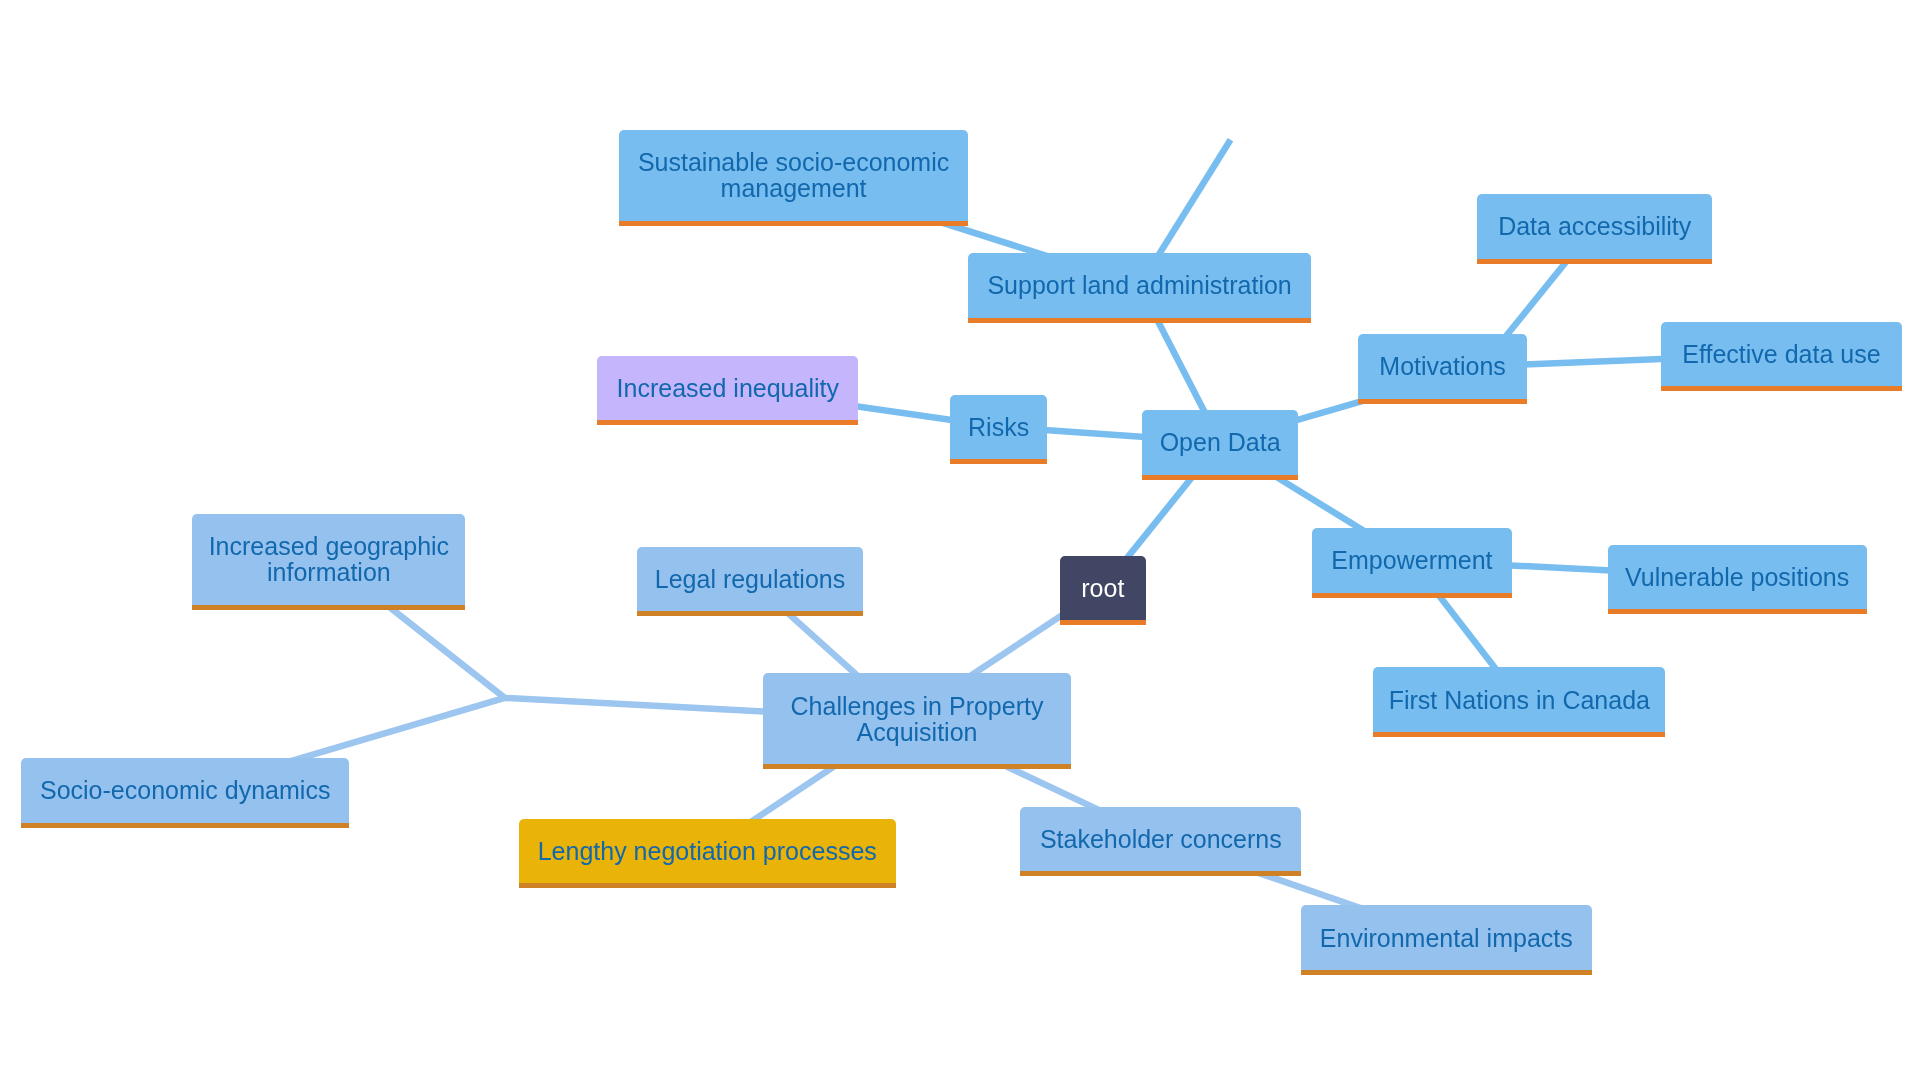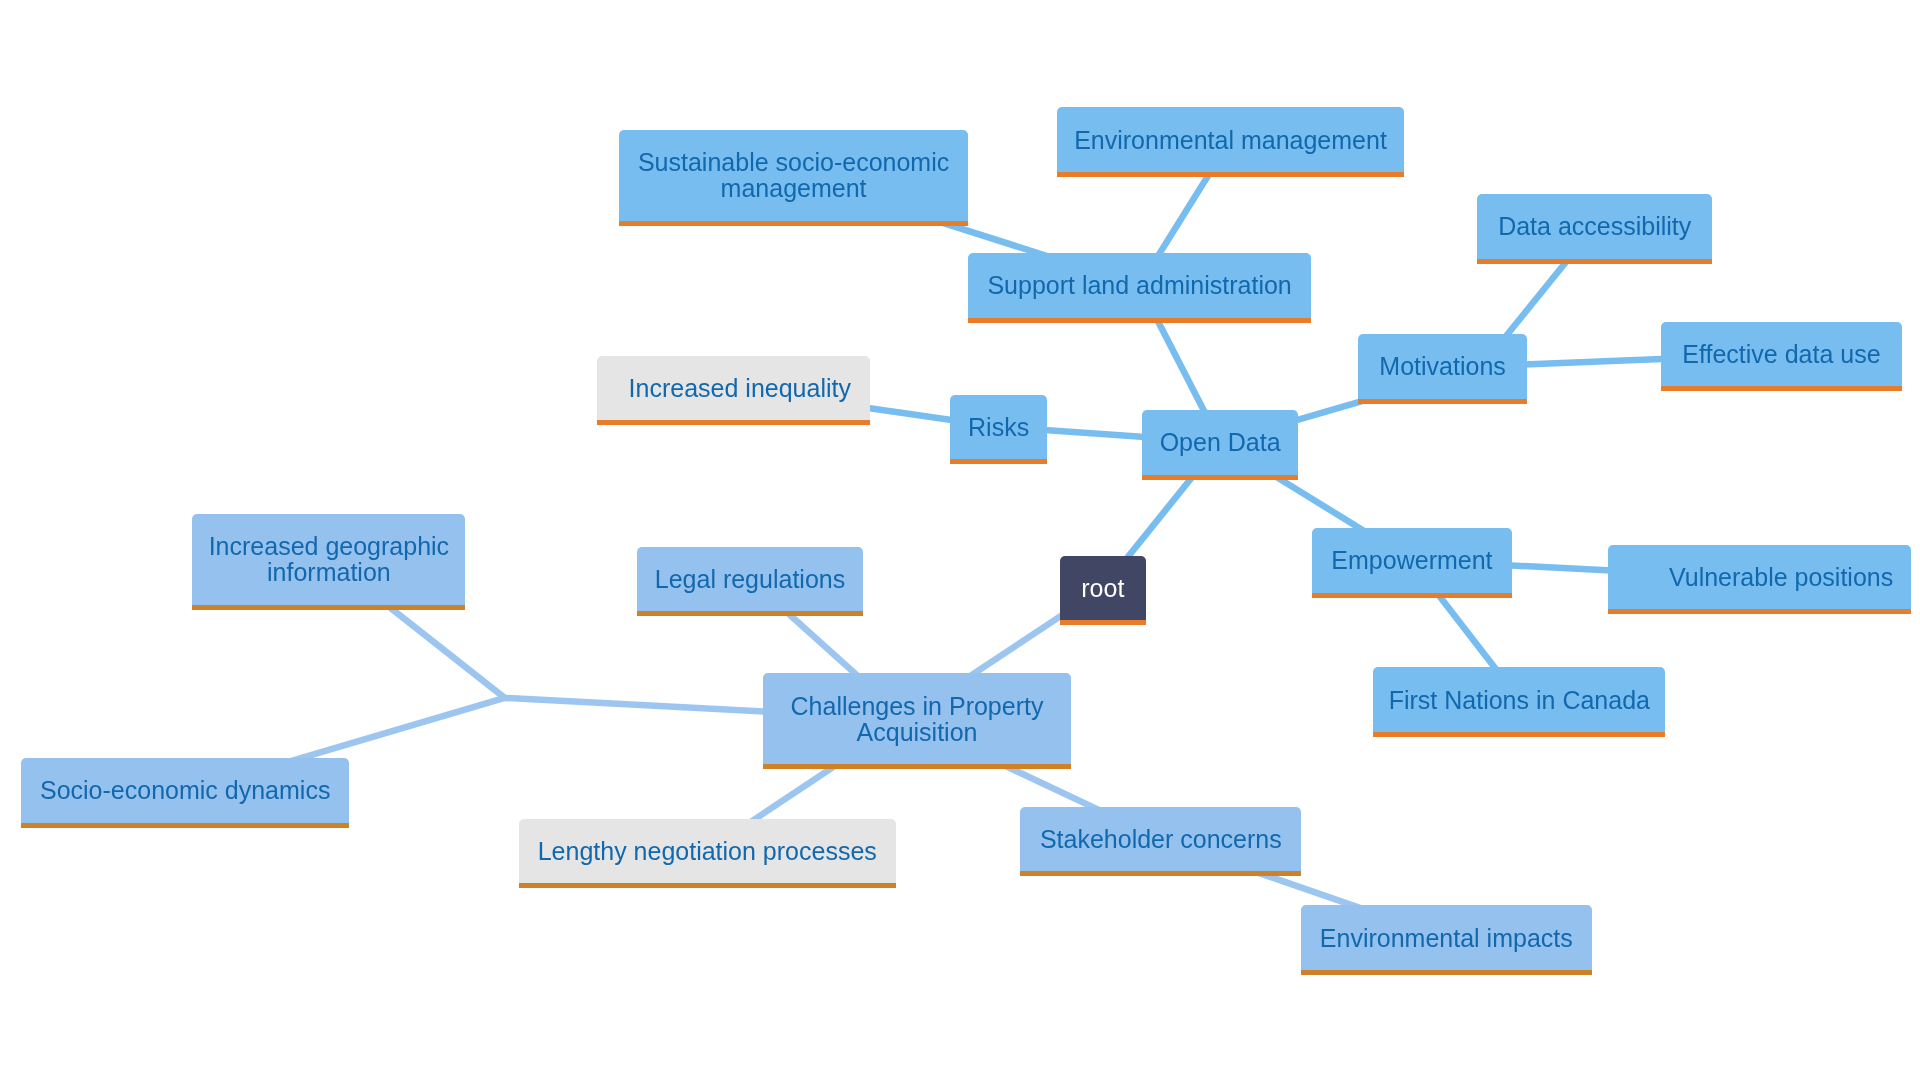--- a/index.html
+++ b/index.html
@@ -49,60 +49,57 @@
     </div>
     <div class="node node-main" style="left: 1142.1px; top: 410px; width: 156.1px; height: 64.6px; border-bottom-width: 5.7px; background: rgb(120, 189, 239); color: rgb(18, 104, 173); border-bottom-color: rgb(232, 124, 40);">
       <span class="lbl">Open Data</span>
     </div>
     <div class="node node-main" style="left: 967.7px; top: 253.2px; width: 343.8px; height: 64.6px; border-bottom-width: 5.7px; background: rgb(120, 189, 239); color: rgb(18, 104, 173); border-bottom-color: rgb(232, 124, 40);">
       <span class="lbl">Support land administration</span>
     </div>
     <div class="node node-main" style="left: 618.9px; top: 129.9px; width: 349.4px; height: 90.8px; border-bottom-width: 5.7px; background: rgb(120, 189, 239); color: rgb(18, 104, 173); border-bottom-color: rgb(232, 124, 40);">
       <span class="lbl">Sustainable socio-economic management</span>
     </div>
-    <div class="node node-main" style="left: 1056.8px; top: 107.4px; width: 347.4px; height: 64.6px; border-bottom-width: 5.7px; background: rgb(120, 189, 239); color: rgb(18, 104, 173); border-bottom-color: rgb(232, 124, 40);">
-      <span class="lbl">Environmental management</span>
-    </div>
     <div class="node node-main" style="left: 950.3px; top: 394.5px; width: 96.6px; height: 64.6px; border-bottom-width: 5.7px; background: rgb(120, 189, 239); color: rgb(18, 104, 173); border-bottom-color: rgb(232, 124, 40);">
       <span class="lbl">Risks</span>
     </div>
-    <div class="node node-main" style="left: 597.4px; top: 355.5px; width: 260.8px; height: 64.6px; border-bottom-width: 5.7px; background: #e5e5e5; color: rgb(18, 104, 173); border-bottom-color: rgb(232, 124, 40); padding-left: 12px;">
+    <div class="node node-main" style="left: 597.4px; top: 355.5px; width: 260.8px; height: 64.6px; border-bottom-width: 5.7px; background: #c4b5fd; color: rgb(18, 104, 173); border-bottom-color: rgb(232, 124, 40);">
       <span class="lbl">Increased inequality</span>
     </div>
     <div class="node node-main" style="left: 1358px; top: 334px; width: 169.2px; height: 64.6px; border-bottom-width: 5.7px; background: rgb(120, 189, 239); color: rgb(18, 104, 173); border-bottom-color: rgb(232, 124, 40);">
       <span class="lbl">Motivations</span>
     </div>
     <div class="node node-main" style="left: 1477.2px; top: 194.1px; width: 235.1px; height: 64.6px; border-bottom-width: 5.7px; background: rgb(120, 189, 239); color: rgb(18, 104, 173); border-bottom-color: rgb(232, 124, 40);">
       <span class="lbl">Data accessibility</span>
     </div>
     <div class="node node-main" style="left: 1661.3px; top: 321.8px; width: 240.4px; height: 64.6px; border-bottom-width: 5.7px; background: rgb(120, 189, 239); color: rgb(18, 104, 173); border-bottom-color: rgb(232, 124, 40);">
       <span class="lbl">Effective data use</span>
     </div>
     <div class="node node-main" style="left: 1312px; top: 528.1px; width: 199.9px; height: 64.6px; border-bottom-width: 5.7px; background: rgb(120, 189, 239); color: rgb(18, 104, 173); border-bottom-color: rgb(232, 124, 40);">
       <span class="lbl">Empowerment</span>
     </div>
-    <div class="node node-main" style="left: 1607.7px; top: 544.6px; width: 258.9px; height: 64.6px; border-bottom-width: 5.7px; background: rgb(120, 189, 239); color: rgb(18, 104, 173); border-bottom-color: rgb(232, 124, 40); padding-left: 44px;">
+    <div class="node node-main" style="left: 1607.7px; top: 544.6px; width: 258.9px; height: 64.6px; border-bottom-width: 5.7px; background: rgb(120, 189, 239); color: rgb(18, 104, 173); border-bottom-color: rgb(232, 124, 40);">
       <span class="lbl">Vulnerable positions</span>
     </div>
     <div class="node node-main" style="left: 1373.3px; top: 667.3px; width: 292.1px; height: 64.6px; border-bottom-width: 5.7px; background: rgb(120, 189, 239); color: rgb(18, 104, 173); border-bottom-color: rgb(232, 124, 40); justify-content: center;">
       <span class="lbl">First Nations in Canada</span>
     </div>
     <div class="node node-muted" style="left: 763px; top: 673.4px; width: 308px; height: 90.8px; border-bottom-width: 5.7px; background: rgb(149, 193, 238); color: rgb(18, 104, 173); border-bottom-color: rgb(206, 130, 37);">
       <span class="lbl">Challenges in Property Acquisition</span>
     </div>
     <div class="node node-muted" style="left: 636.7px; top: 546.8px; width: 226.6px; height: 64.6px; border-bottom-width: 5.7px; background: rgb(149, 193, 238); color: rgb(18, 104, 173); border-bottom-color: rgb(206, 130, 37);">
       <span class="lbl">Legal regulations</span>
     </div>
     <div class="node node-muted" style="left: 192.4px; top: 514px; width: 273px; height: 90.8px; border-bottom-width: 5.7px; background: rgb(149, 193, 238); color: rgb(18, 104, 173); border-bottom-color: rgb(206, 130, 37);">
       <span class="lbl">Increased geographic information</span>
     </div>
     <div class="node node-muted" style="left: 21.1px; top: 758px; width: 328.2px; height: 64.6px; border-bottom-width: 5.7px; background: rgb(149, 193, 238); color: rgb(18, 104, 173); border-bottom-color: rgb(206, 130, 37);">
       <span class="lbl">Socio-economic dynamics</span>
     </div>
-    <div class="node node-muted" style="left: 518.6px; top: 818.6px; width: 377.3px; height: 64.6px; border-bottom-width: 5.7px; background: #e5e5e5; color: rgb(18, 104, 173); border-bottom-color: rgb(206, 130, 37);">
+    <div class="node node-muted" style="left: 518.6px; top: 818.6px; width: 377.3px; height: 64.6px; border-bottom-width: 5.7px; background: #eab308; color: rgb(18, 104, 173); border-bottom-color: rgb(206, 130, 37);">
       <span class="lbl">Lengthy negotiation processes</span>
     </div>
     <div class="node node-muted" style="left: 1020.3px; top: 806.8px; width: 281px; height: 64.6px; border-bottom-width: 5.7px; background: rgb(149, 193, 238); color: rgb(18, 104, 173); border-bottom-color: rgb(206, 130, 37);">
       <span class="lbl">Stakeholder concerns</span>
     </div>
     <div class="node node-muted" style="left: 1300.9px; top: 905.4px; width: 290.8px; height: 64.6px; border-bottom-width: 5.7px; background: rgb(149, 193, 238); color: rgb(18, 104, 173); border-bottom-color: rgb(206, 130, 37);">
       <span class="lbl">Environmental impacts</span>
     </div>
   </div>
 </div>

